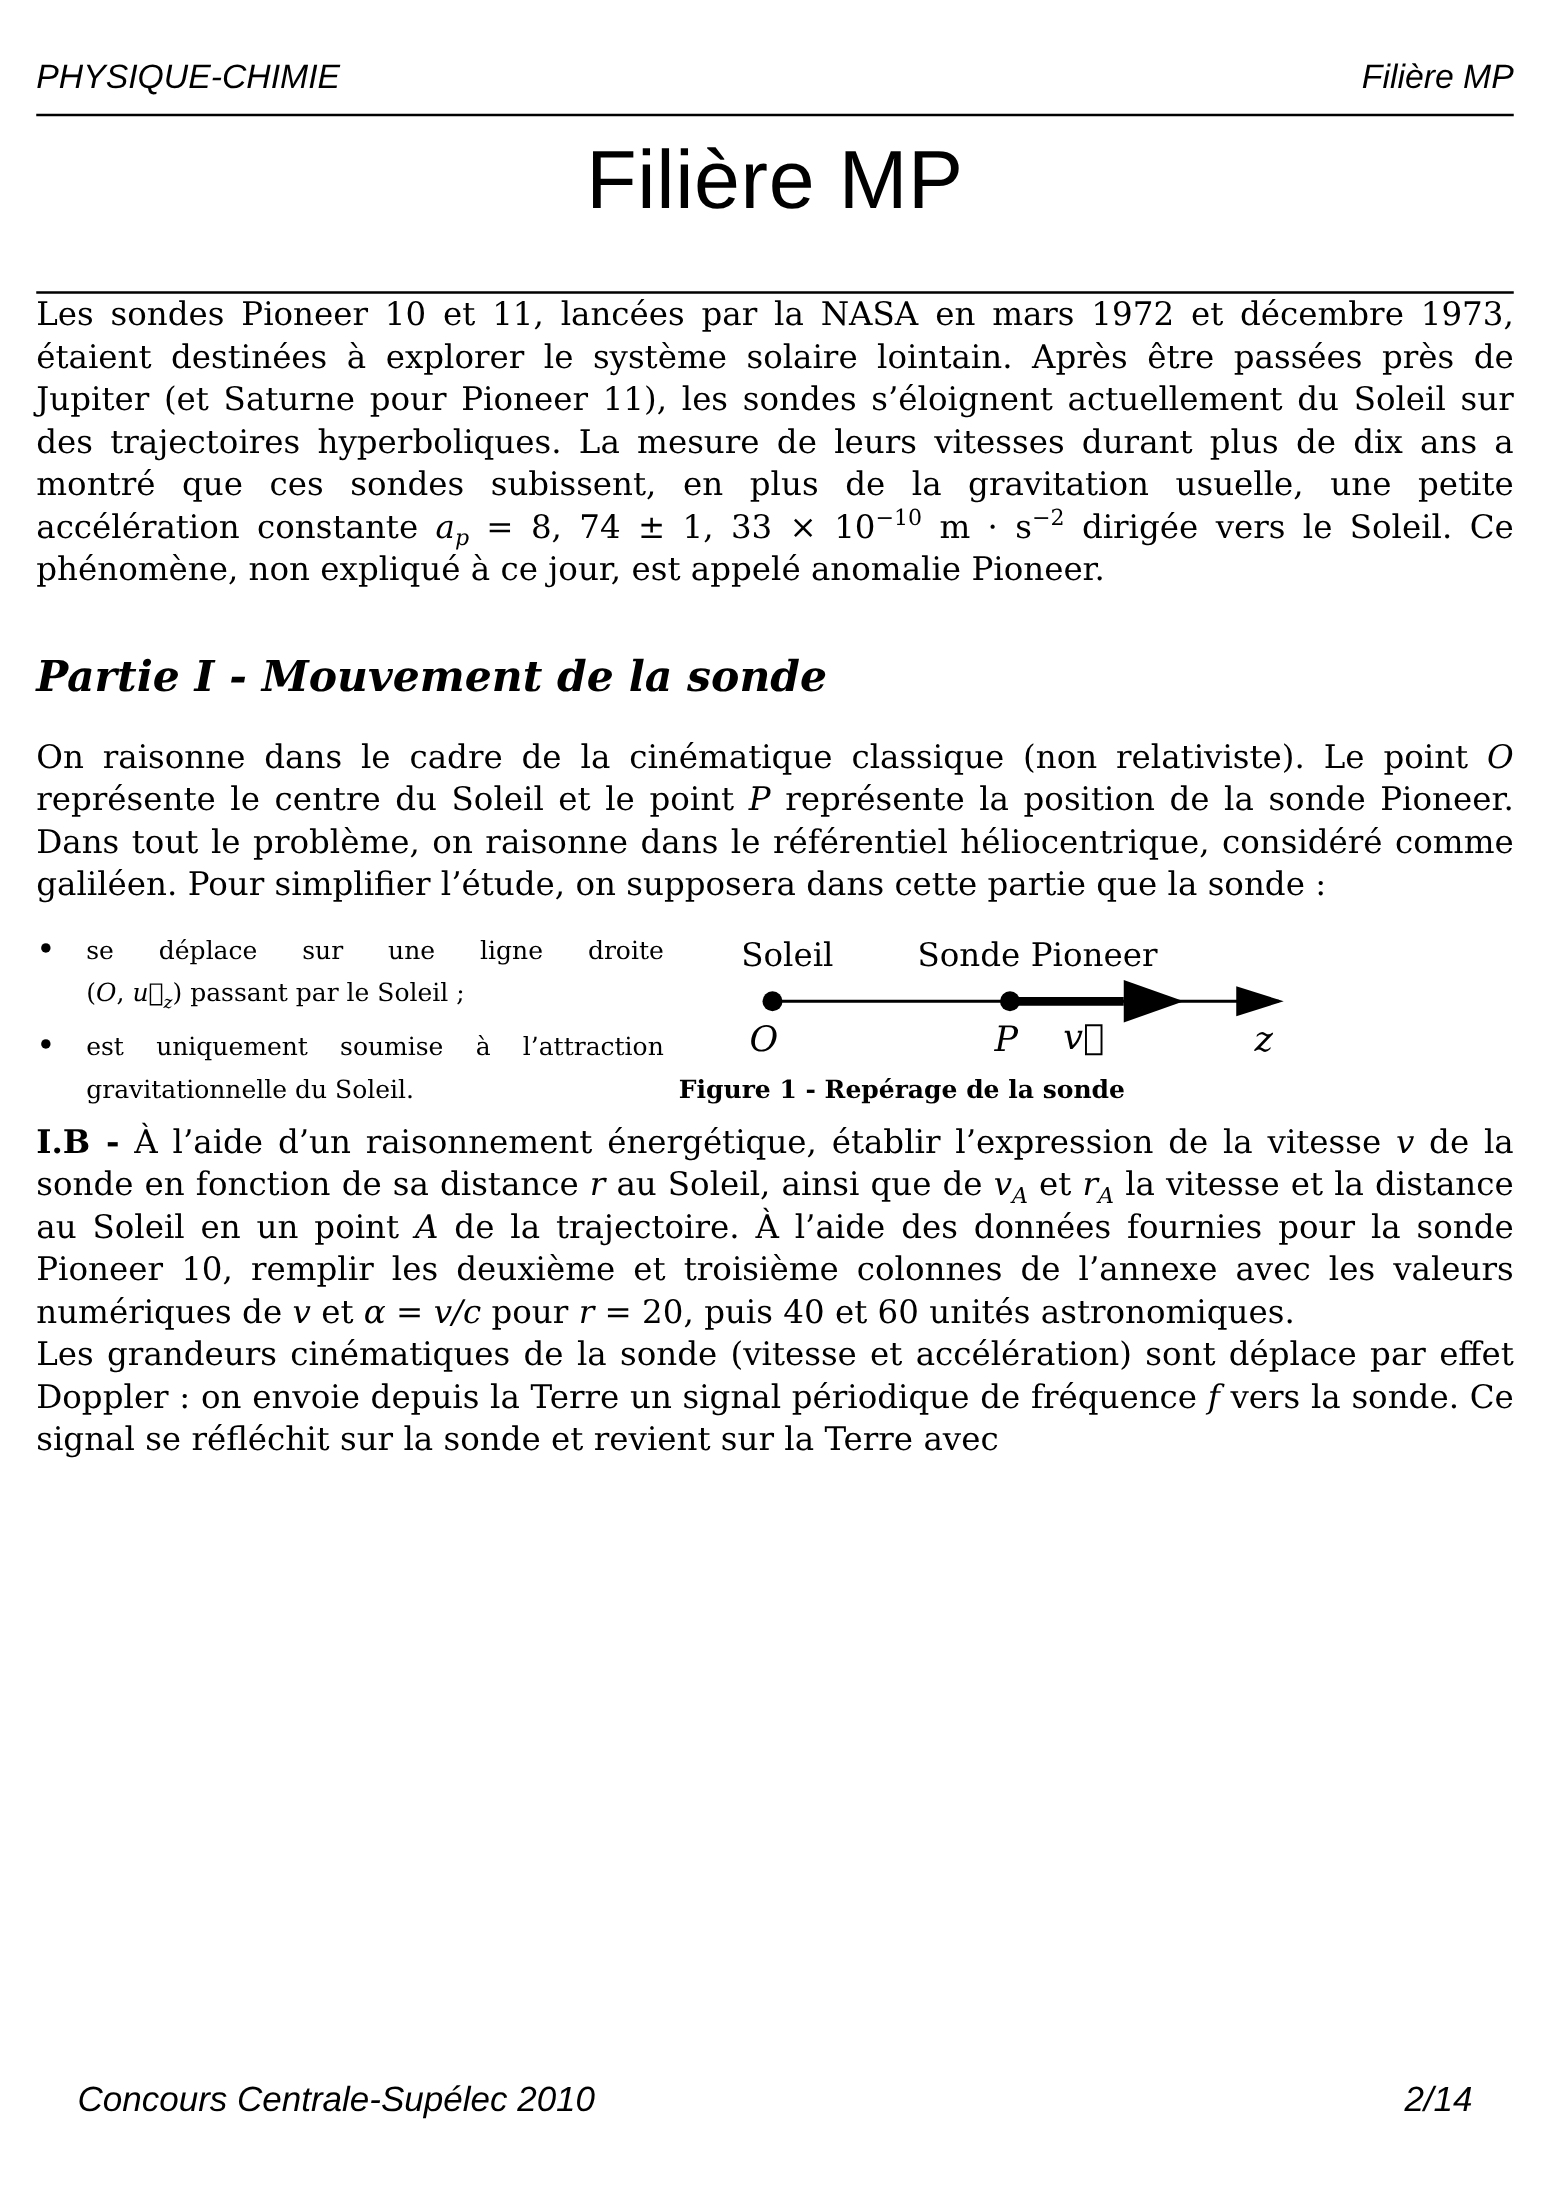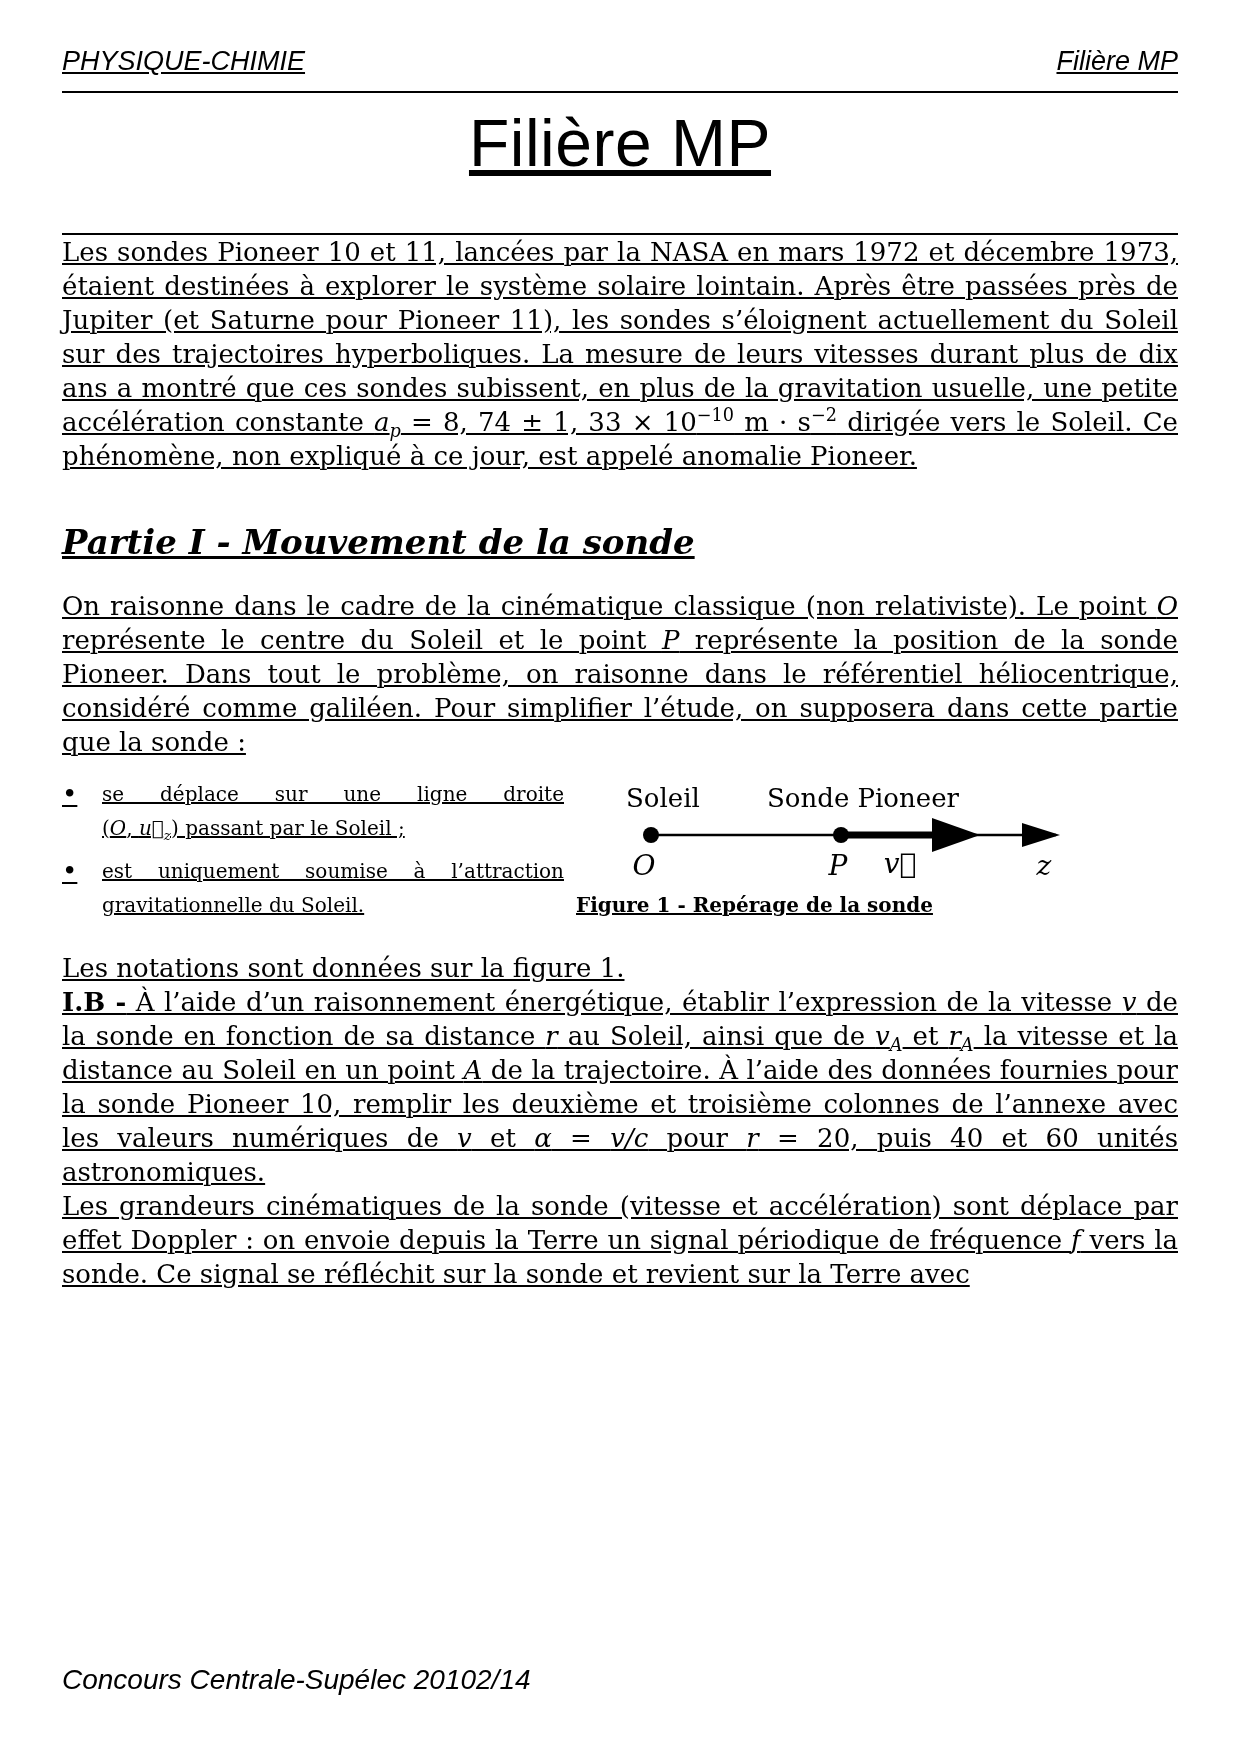--- a/index.html
+++ b/index.html
@@ -1,36 +1,35 @@
 <!DOCTYPE html>
 <html lang="fr"><head>
 <meta charset="utf-8">
 <style>
   html,body{margin:0;padding:0;background:#ffffff;}
   .page{
     width:1240px;height:1754px;position:relative;background:#ffffff;color:#000;
-    box-sizing:border-box;padding:0 62px;overflow:hidden;
+    box-sizing:border-box;padding:0 29px;overflow:hidden;
     font-family:"DejaVu Serif", serif;
-    text-decoration:underline;
   }
   
   .hdr{
     display:flex;justify-content:space-between;align-items:flex-end;
     padding-top:46px;
     font-family:"Liberation Sans", sans-serif;font-style:italic;font-size:27px;
   }
   .rule{border:none;border-top:2px solid #000;margin:14px 0 0;height:0;}
   .title{
     font-family:"Liberation Sans", sans-serif;font-weight:400;font-size:66px;
     text-align:center;margin:14px 0 0;line-height:1.12;letter-spacing:.5px;
   }
   .rule2{margin-top:52px;}
   .ftr{
     position:absolute;left:62px;right:62px;bottom:58px;
-    display:flex;
+    display:flex;justify-content:space-between;
     font-family:"Liberation Sans", sans-serif;font-style:italic;font-size:28px;
   }
   
   .body{font-size:26px;line-height:34px;text-align:justify;margin:0;}
   .intro{}
   sup,sub{line-height:0;font-size:0.68em;}
   sub.msub{font-style:italic;}
   .mvar{font-style:italic;}
   .nw{white-space:nowrap;}
   .qlabel{font-weight:bold;}
@@ -98,21 +97,20 @@
         <polygon points="446,46 446,70 484,58" fill="#000"></polygon>
         <text x="68" y="98" text-anchor="middle" font-family="DejaVu Serif, serif" font-size="28" font-style="italic" fill="#000">O</text>
         <text x="262" y="98" text-anchor="middle" font-family="DejaVu Serif, serif" font-size="28" font-style="italic" fill="#000">P</text>
         <text x="324" y="96" text-anchor="middle" font-family="DejaVu Serif, serif" font-size="28" font-style="italic" fill="#000">v⃗</text>
         <text x="468" y="98" text-anchor="middle" font-family="DejaVu Serif, serif" font-size="28" font-style="italic" fill="#000">z</text>
       </svg>
       <figcaption>Figure 1 - Repérage de la sonde</figcaption>
     </figure>
   </div>
 
-  <p class="body notations">Les notations sont données sur la figure 1.</p>
 
 
   <p class="body q-b"><span class="qlabel">I.B -</span><span> À l’aide d’un raisonnement énergétique, établir l’expression de la vitesse </span><span class="mvar">v</span><span> de la sonde en fonction de sa distance </span><span class="mvar">r</span><span> au Soleil, ainsi que de </span><span class="nw"><span class="mvar">v</span><sub class="msub">A</sub></span><span> et </span><span class="nw"><span class="mvar">r</span><sub class="msub">A</sub></span><span> la vitesse et la distance au Soleil en un point </span><span class="mvar">A</span><span> de la trajectoire. À l’aide des données fournies pour la sonde Pioneer 10, remplir les deuxième et troisième colonnes de l’annexe avec les valeurs numériques de </span><span class="mvar">v</span><span> et </span><span class="mvar">α</span><span> = </span><span class="mvar">v/c</span><span> pour </span><span class="mvar">r</span><span> = 20, puis 40 et 60 unités astronomiques.</span></p>
 
 
   <p class="body"><span>Les grandeurs cinématiques de la sonde (vitesse et accélération) sont déplace par effet Doppler : on envoie depuis la Terre un signal périodique de fréquence </span><span class="mvar">f</span><span> vers la sonde. Ce signal se réfléchit sur la sonde et revient sur la Terre avec</span></p>
 
   <div class="ftr">
     <span>Concours Centrale-Supélec 2010</span>
     <span>2/14</span>

